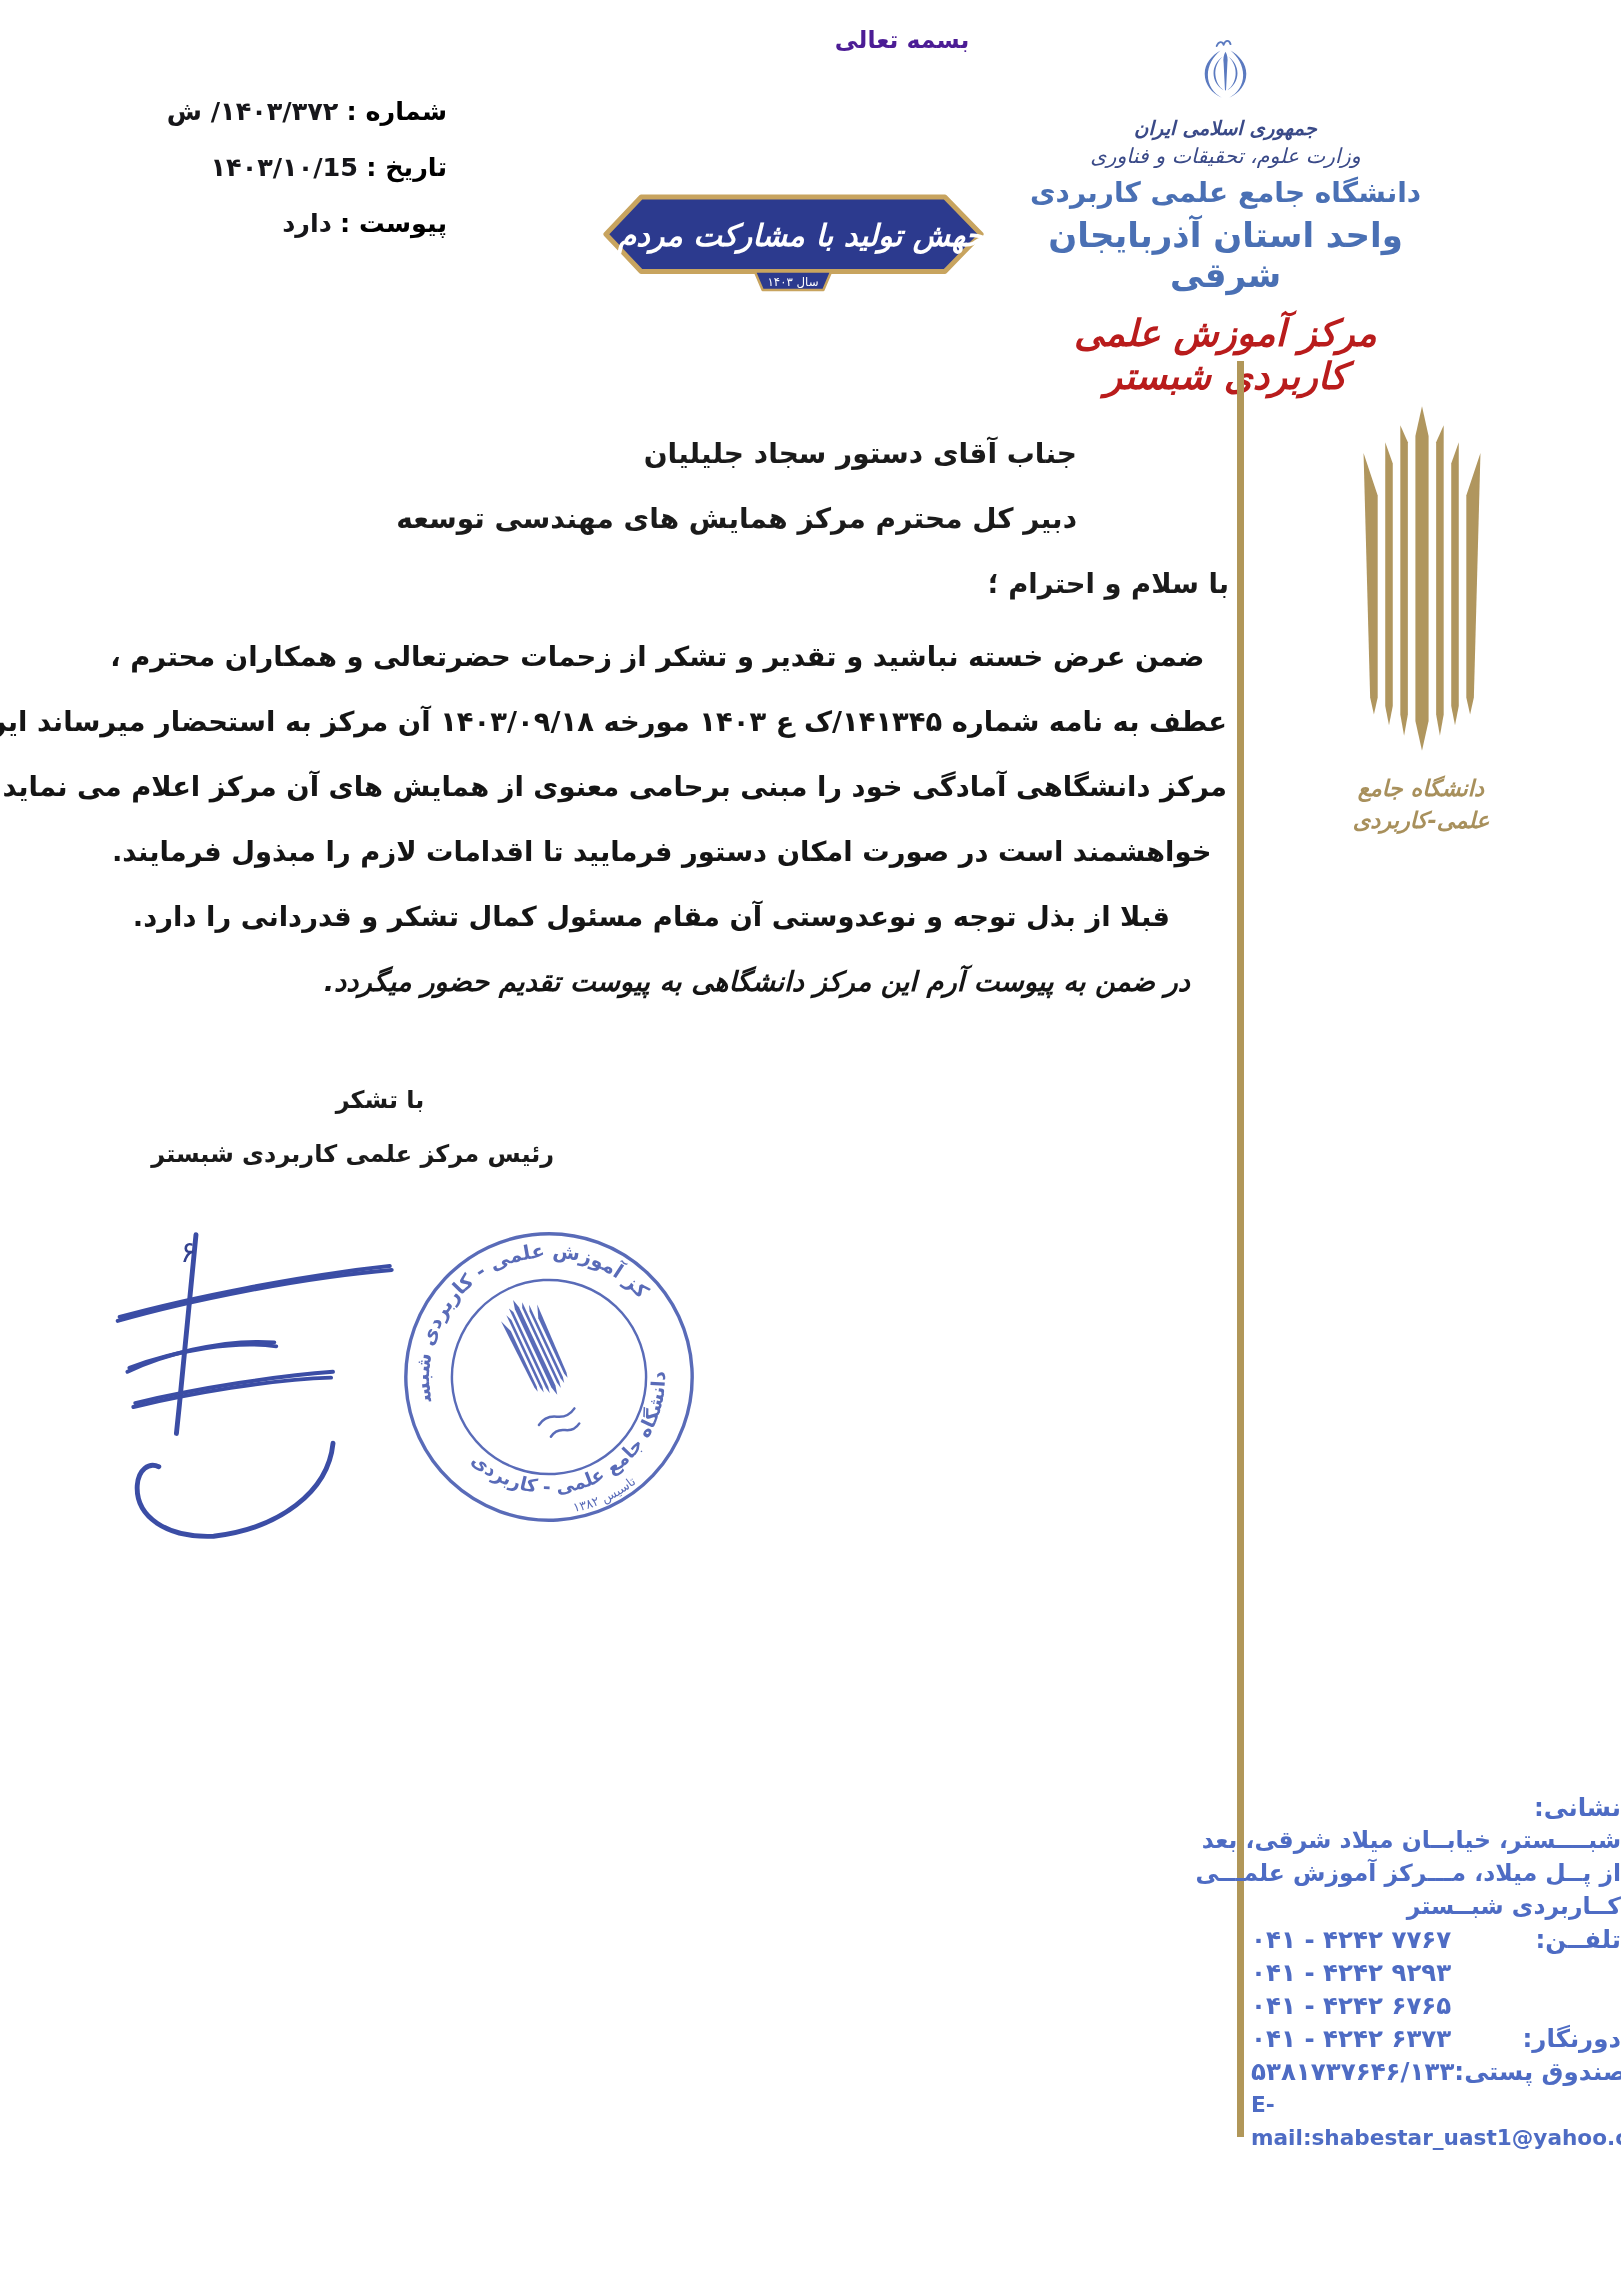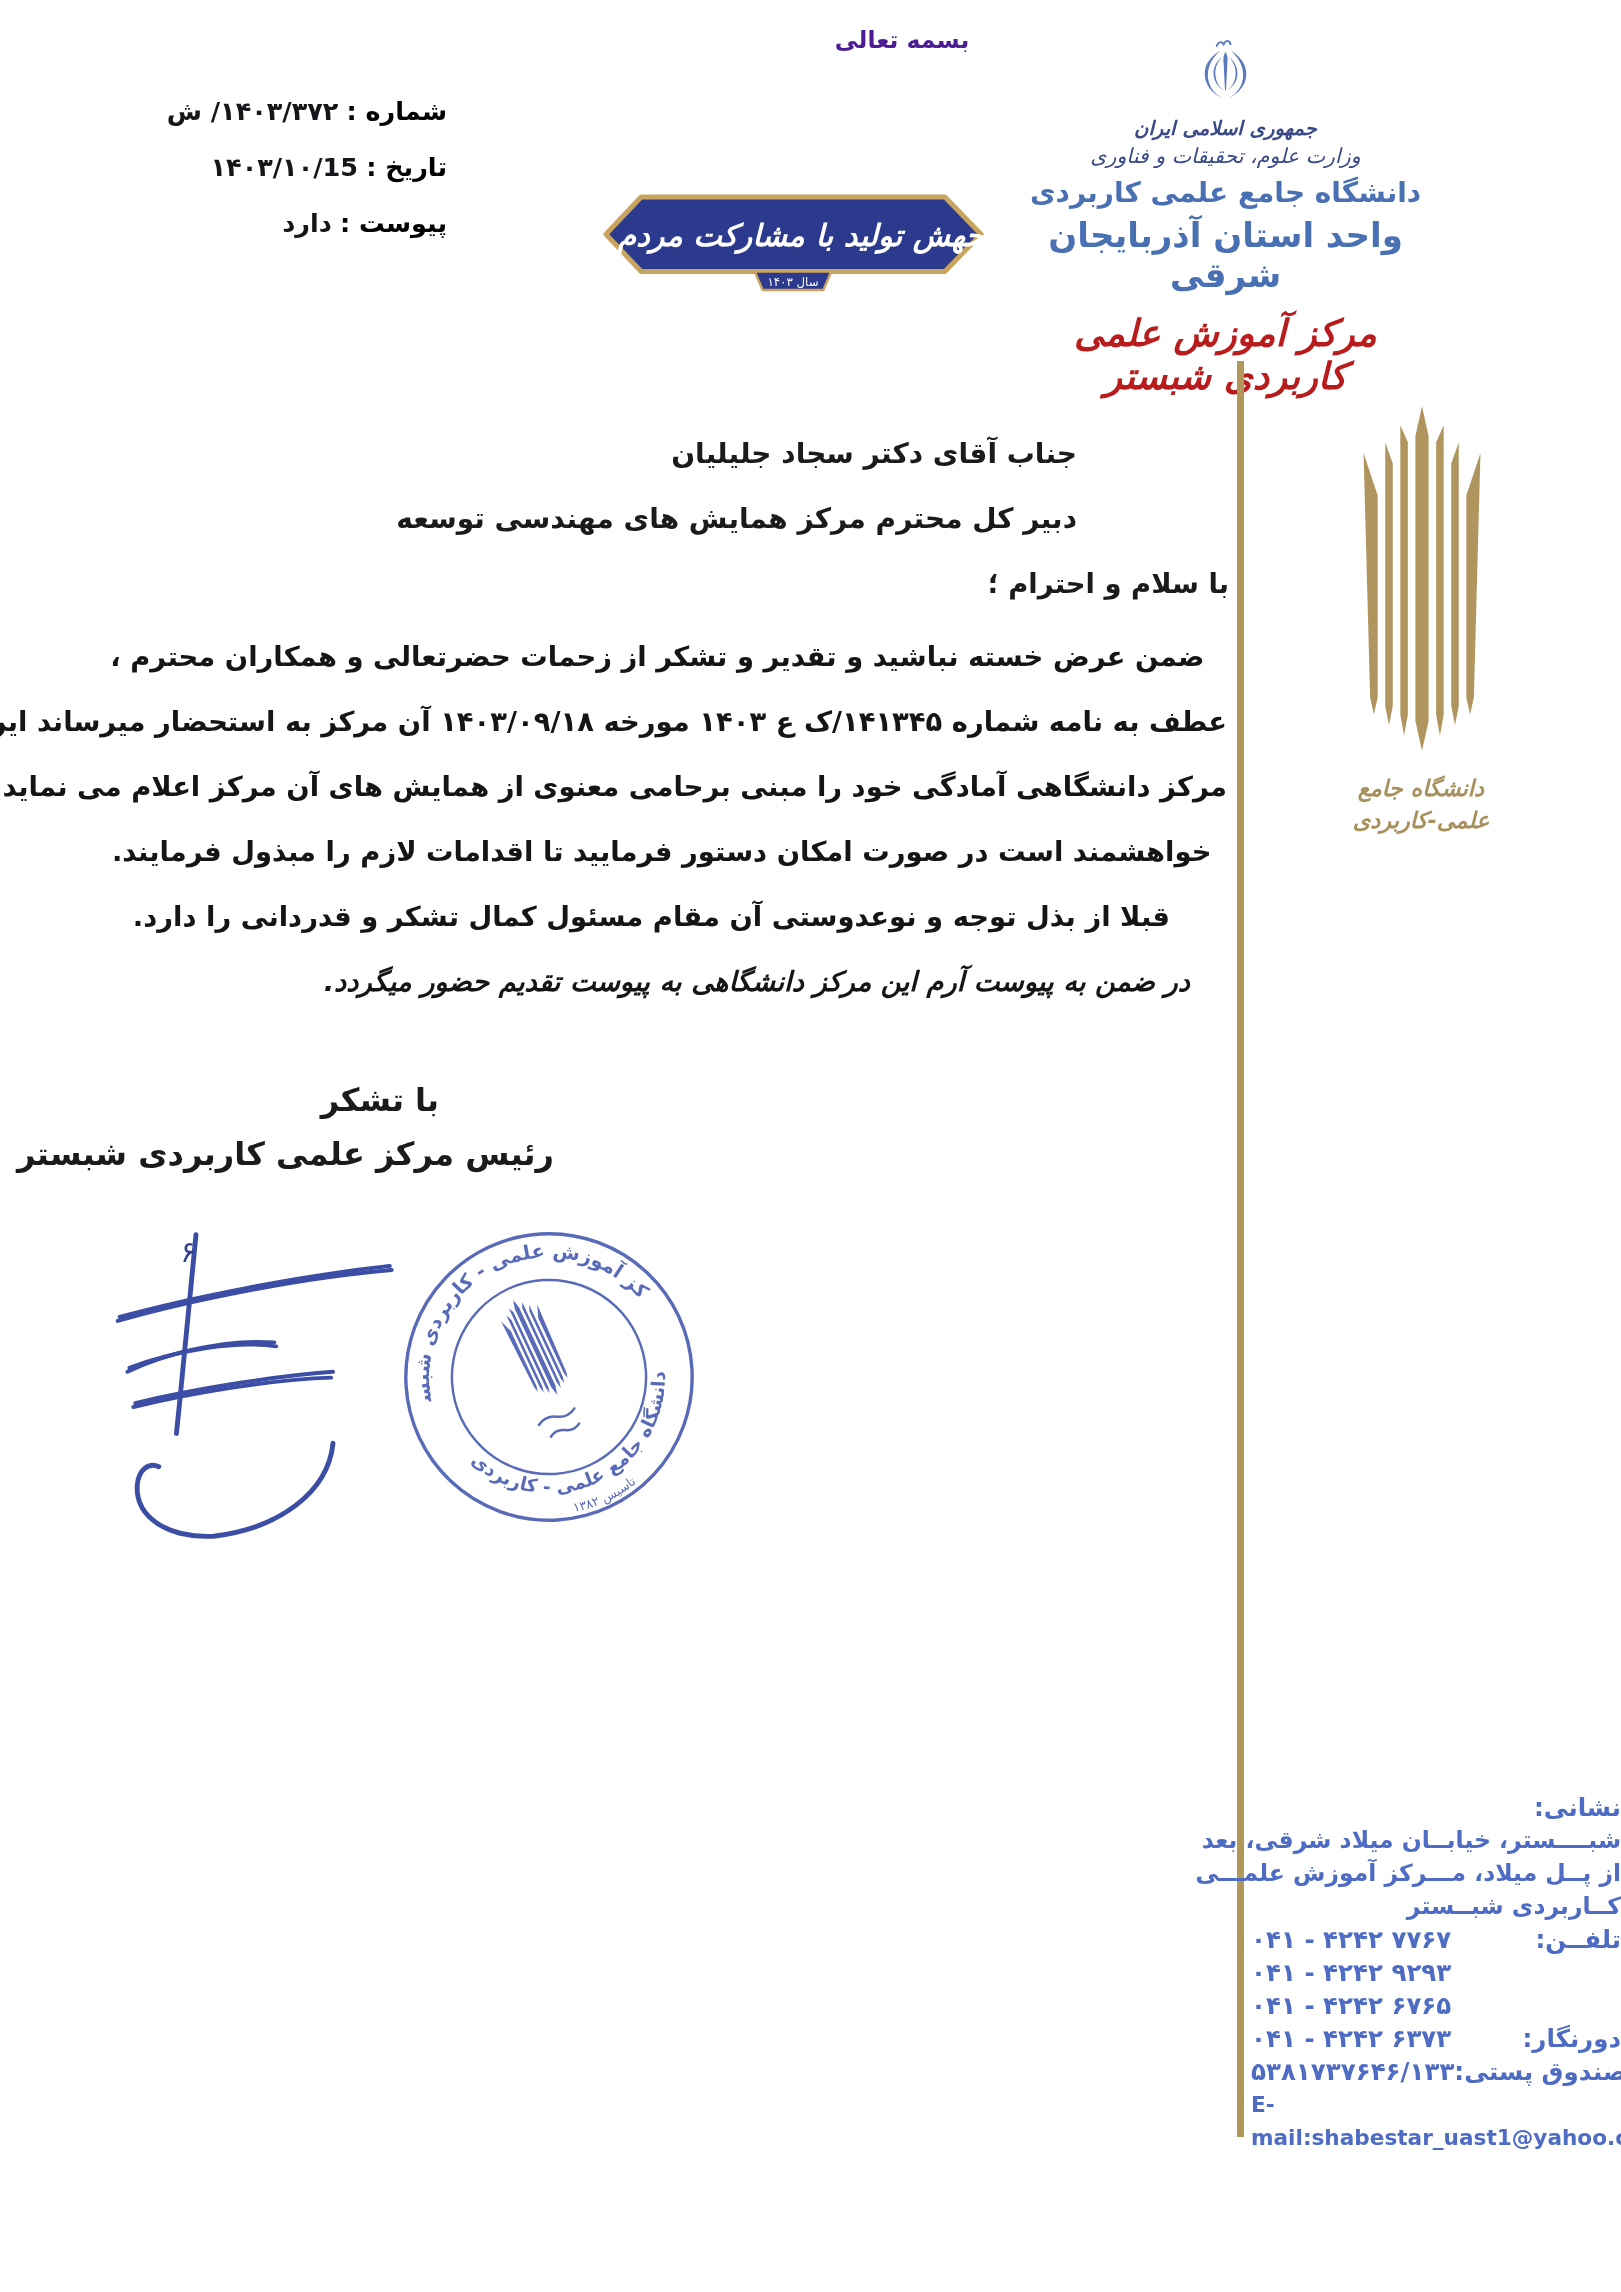--- a/index.html
+++ b/index.html
@@ -53,21 +53,21 @@
   .recipients{top:421px;}
   .recipients .line{padding-right:152px;font-size:28px;font-weight:bold;line-height:65px;white-space:nowrap;}
   .salutation{top:551px;padding-right:93px;font-size:27.4px;font-weight:bold;line-height:65px;}
   .bodytext{top:624px;}
   .body-line{font-size:27.4px;font-weight:bold;line-height:65px;color:#151515;white-space:nowrap;}
   .pr0{padding-right:2px;}.pr18{padding-right:17.6px;}.pr25{padding-right:24.5px;}
   .pr40{padding-right:39px;font-style:italic;}.pr60{padding-right:59px;}
 
   
   .closing{left:206px;top:1073px;width:348px;text-align:center;direction:rtl;}
-  .closing div{font-size:32px;font-weight:bold;line-height:54px;white-space:nowrap;}
+  .closing div{font-size:24px;font-weight:bold;line-height:54px;white-space:nowrap;}
 
   
   .footer{left:1251px;top:1791px;width:370px;color:#4e6cc4;}
   .footer .frow{height:33px;line-height:33px;display:flex;justify-content:space-between;
     direction:ltr;font-weight:bold;font-size:24.5px;white-space:nowrap;}
   .footer .flabel{direction:rtl;}
   .footer .fval{direction:ltr;}
   .footer .faddr{height:33px;line-height:33px;direction:rtl;text-align:right;
     font-weight:bold;font-size:23.5px;white-space:nowrap;}
   .footer .femail{height:33px;line-height:33px;direction:ltr;text-align:left;
@@ -142,21 +142,21 @@
 
   <svg class="abs nib-gold" width="132" height="351" viewBox="0 0 140 330" preserveAspectRatio="none">
     <use href="#nib-symbol" width="140" height="330"></use>
   </svg>
   <div class="abs nib-caption">
     <div>دانشگاه جامع</div>
     <div>علمی-کاربردی</div>
   </div>
 
   <div class="abs letter recipients">
-    <div class="line">جناب آقای دکتر سجاد جلیلیان</div>
+    <div class="line">جناب آقای دستور سجاد جلیلیان</div>
     <div class="line">دبیر کل محترم مرکز همایش های مهندسی توسعه</div>
   </div>
 
   <div class="abs letter salutation">با سلام و احترام ؛</div>
 
   <div class="abs letter bodytext">
     <div class="body-line pr25">ضمن عرض خسته نباشید و تقدیر و تشکر از زحمات حضرتعالی و همکاران محترم ،</div>
     <div class="body-line pr0">عطف به نامه شماره ۱۴۱۳۴۵/ک ع ۱۴۰۳ مورخه ۱۴۰۳/۰۹/۱۸ آن مرکز به استحضار میرساند این</div>
     <div class="body-line pr0">مرکز دانشگاهی آمادگی خود را مبنی برحامی معنوی از همایش های آن مرکز اعلام می نماید لذا</div>
     <div class="body-line pr18">خواهشمند است در صورت امکان دستور فرمایید تا اقدامات لازم را مبذول فرمایند.</div>

